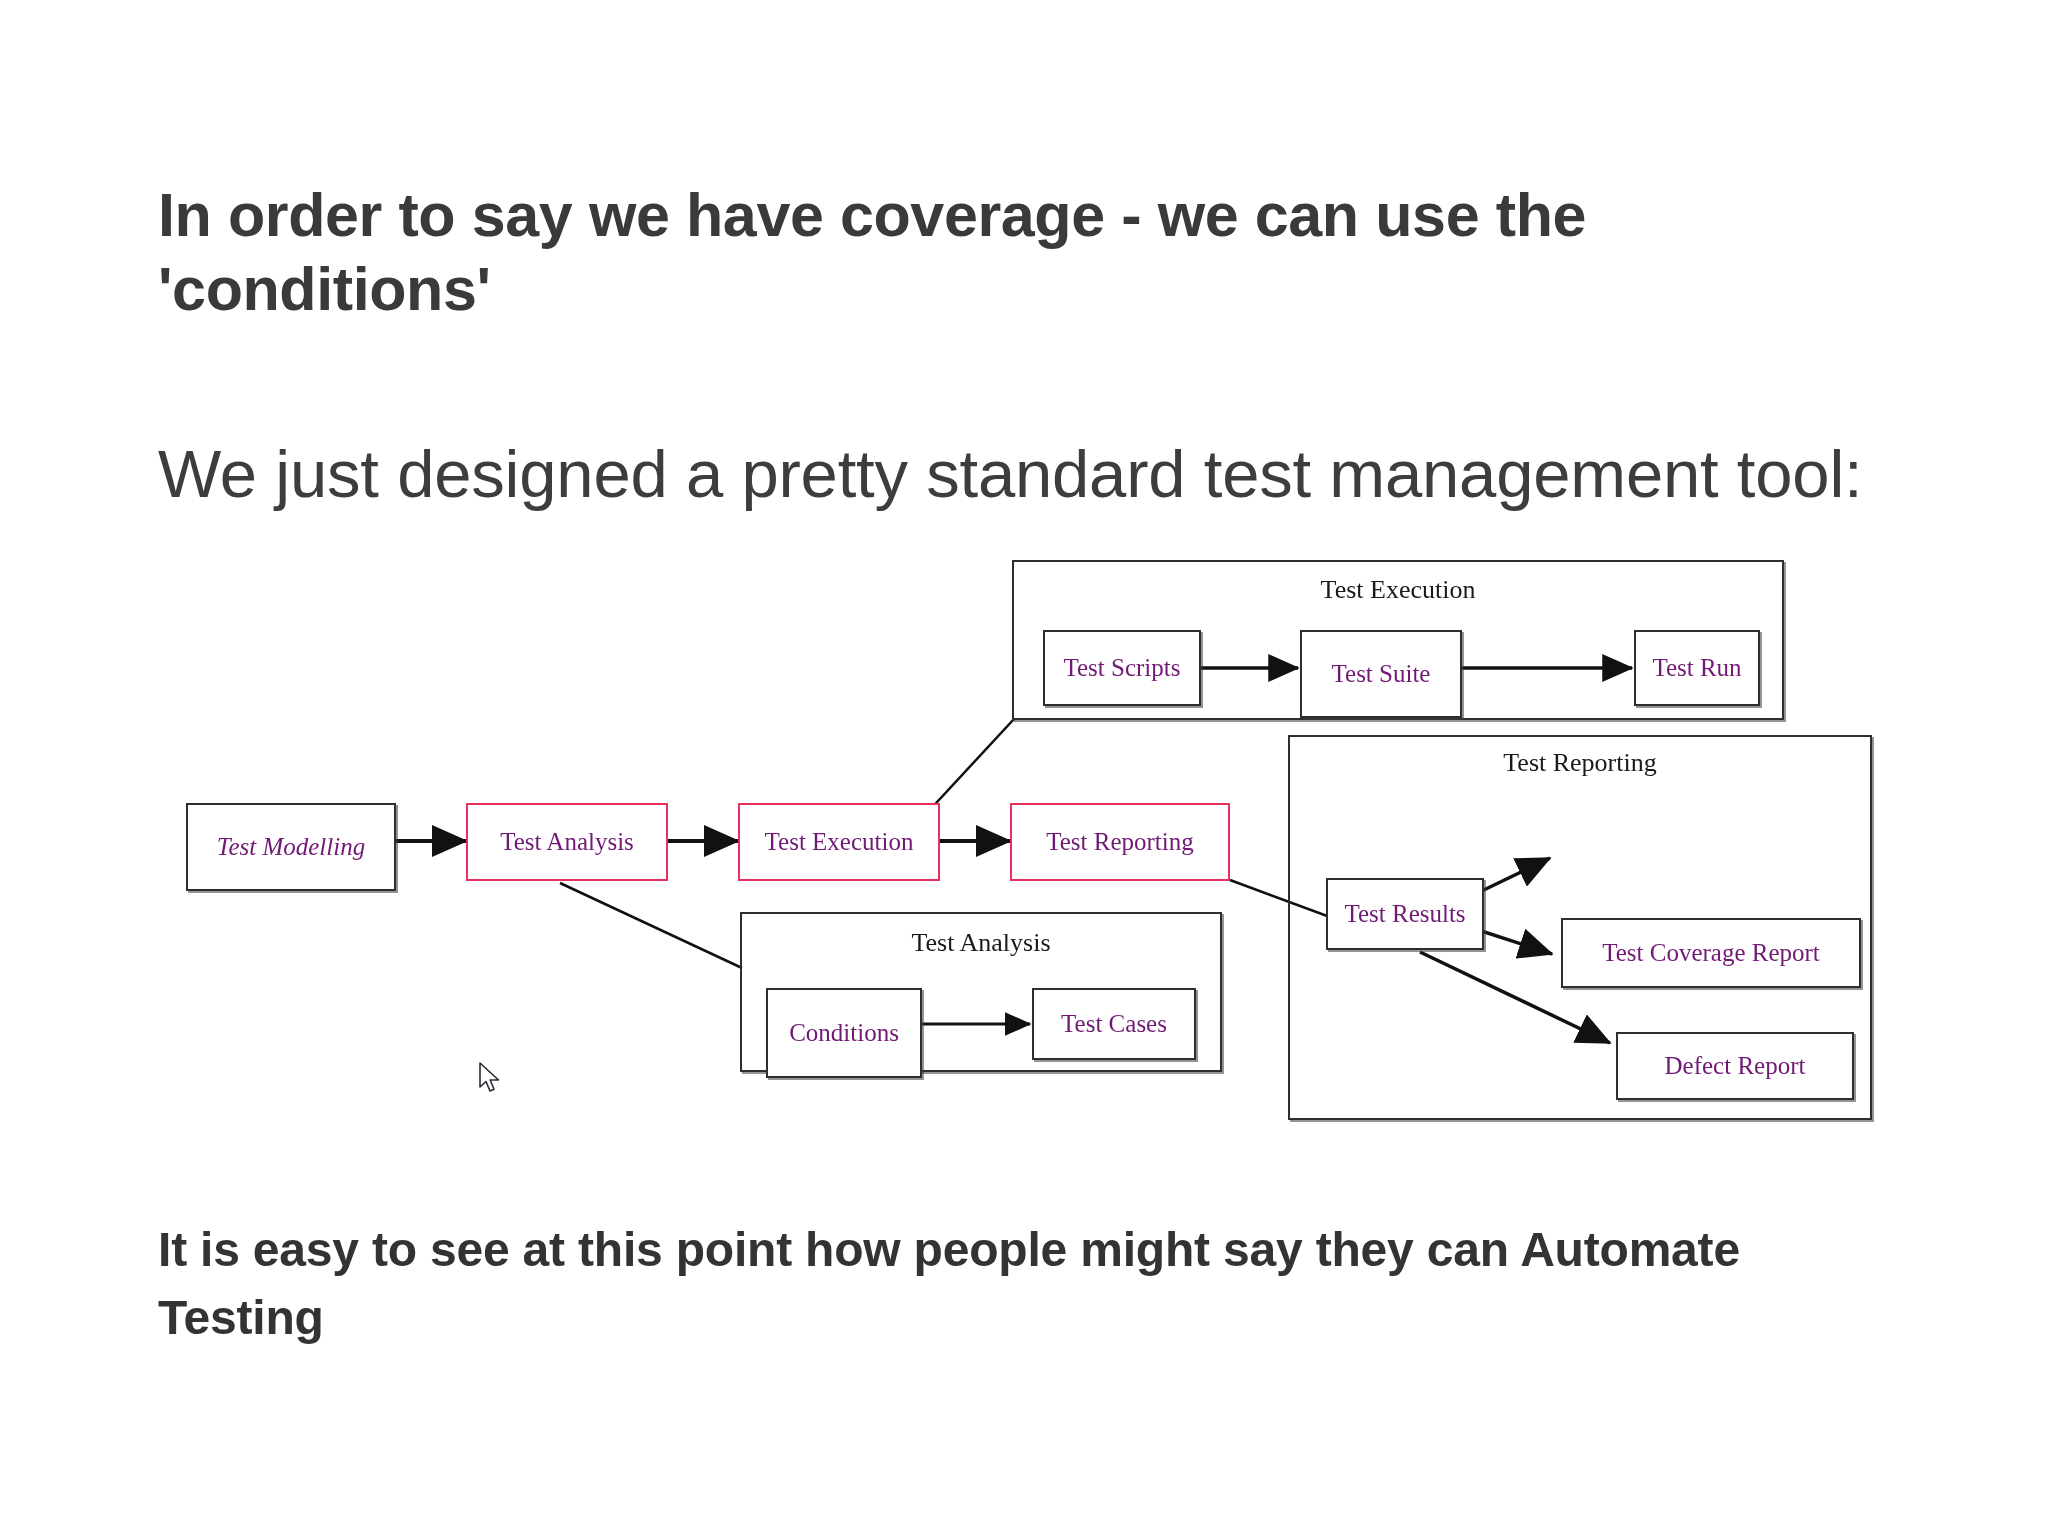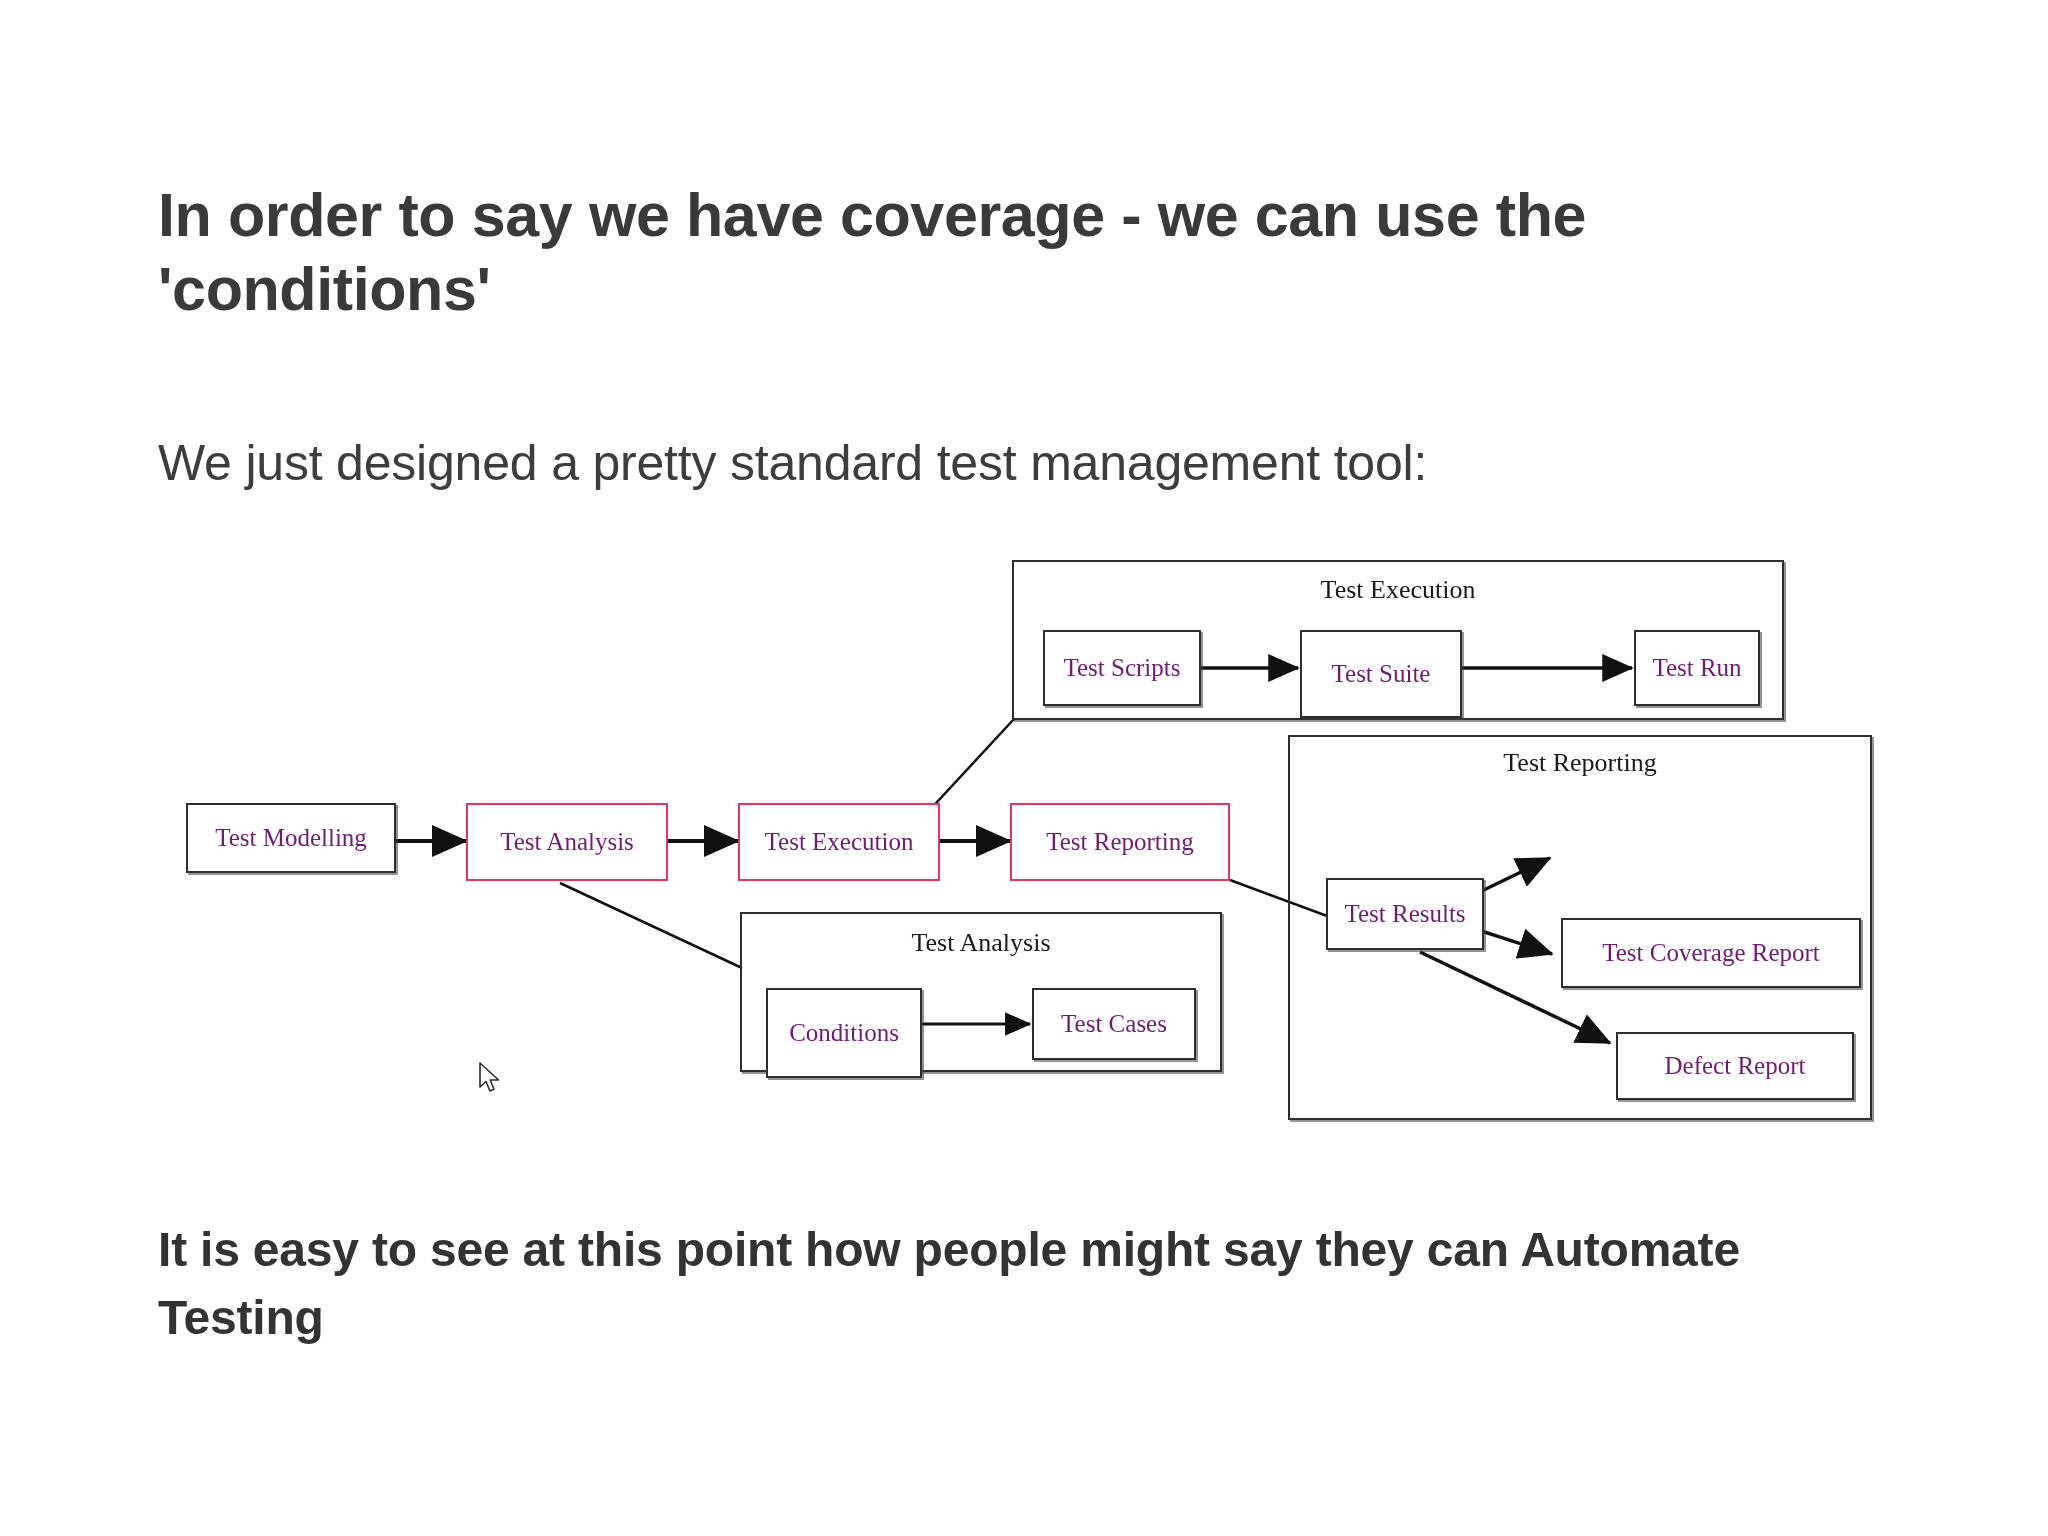--- a/index.html
+++ b/index.html
@@ -29,21 +29,21 @@
     letter-spacing: -0.4px;
   }
 
   #slide-subtitle {
     position: absolute;
     left: 158px;
     top: 432px;
     width: 1760px;
     font-family: "Liberation Sans", sans-serif;
     font-weight: normal;
-    font-size: 50px;
+    font-size: 67px;
     line-height: 1.25;
     color: #3d3d3d;
     letter-spacing: -0.2px;
   }
 
   #slide-footer {
     position: absolute;
     left: 158px;
     top: 1216px;
     width: 1760px;
@@ -145,21 +145,21 @@
     <line x1="1200" y1="668" x2="1298" y2="668" stroke="#111111" stroke-width="3.5" marker-end="url(#arrowhead)"></line>
     <line x1="1462" y1="668" x2="1632" y2="668" stroke="#111111" stroke-width="3.5" marker-end="url(#arrowhead)"></line>
 
     <line x1="922" y1="1024" x2="1030" y2="1024" stroke="#111111" stroke-width="3" marker-end="url(#arrowhead)"></line>
 
     <line x1="1463" y1="900" x2="1550" y2="858" stroke="#111111" stroke-width="3.5" marker-end="url(#arrowheadThin)"></line>
     <line x1="1463" y1="925" x2="1552" y2="954" stroke="#111111" stroke-width="3.5" marker-end="url(#arrowheadThin)"></line>
     <line x1="1420" y1="952" x2="1610" y2="1043" stroke="#111111" stroke-width="3.5" marker-end="url(#arrowheadThin)"></line>
   </svg>
 
-  <div class="dgm-box" style="left:186px; top:803px; width:210px; height:70px;">Test Modelling</div>
+  <div class="dgm-box" style="left:186px; top:803px; width:210px; height:88px;font-style:italic;">Test Modelling</div>
 
   <div class="dgm-box red" style="left:466px; top:803px; width:202px; height:78px;">Test Analysis</div>
 
   <div class="dgm-box red" style="left:738px; top:803px; width:202px; height:78px;">Test Execution</div>
 
   <div class="dgm-box red" style="left:1010px; top:803px; width:220px; height:78px;">Test Reporting</div>
 
   <div class="dgm-group" style="left:1012px; top:560px; width:772px; height:160px;"></div>
   <div class="dgm-group-title" style="left:1012px; top:575px; width:772px;">Test Execution</div>
 

